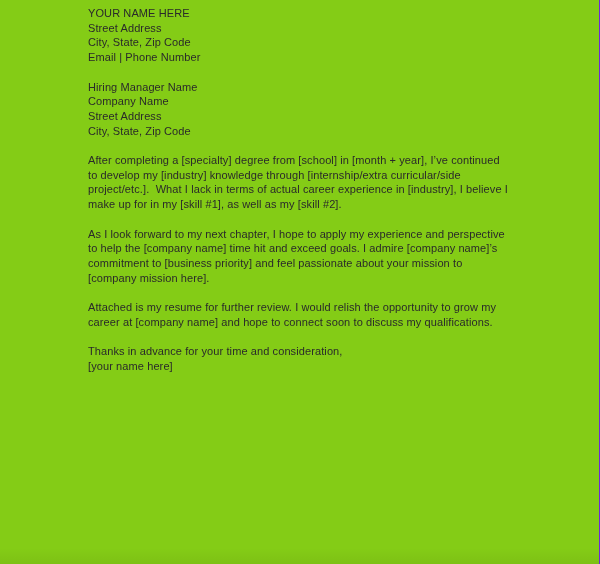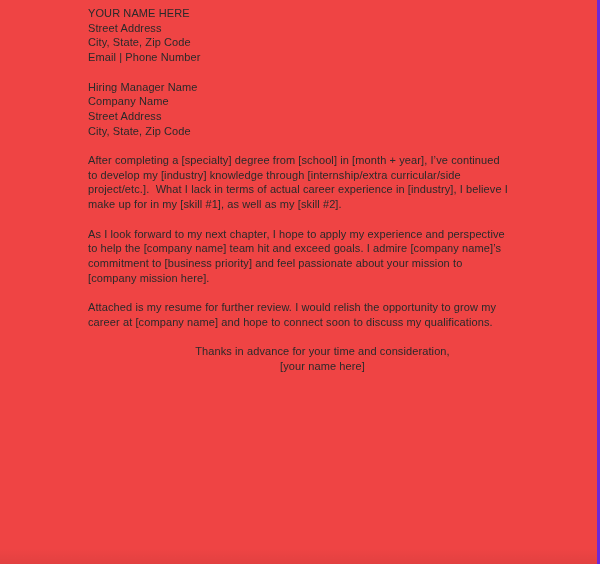--- a/index.html
+++ b/index.html
@@ -4,43 +4,42 @@
 <style>
   html, body {
     margin: 0;
     padding: 0;
     background: #ffffff;
   }
   .page {
     position: relative;
     width: 600px;
     height: 564px;
-    background: #ef4444;
-    border-right: 3px solid #6d28d9;
+    background: #84cc16;
+    border-right: 1px solid #6d28d9;
     box-sizing: border-box;
     overflow: hidden;
     font-family: "Liberation Sans", "DejaVu Sans", sans-serif;
     font-size: 11px;
     line-height: 14.7px;
     color: #2a2a2a;
     letter-spacing: 0.1px;
   }
   .letter-body {
     position: absolute;
     top: 6px;
     left: 88px;
     right: 40px;
   }
   .block {
     white-space: pre-wrap;
     margin: 0 0 14.7px 0;
   }
   .block:last-child {
     margin-bottom: 0;
-    text-align: center;
   }
   .page-bottom-edge {
     position: absolute;
     left: 0;
     right: 0;
     bottom: 0;
     height: 16px;
     background: linear-gradient(to bottom, rgba(0,0,0,0) 0%, rgba(0,0,0,0.055) 100%);
     pointer-events: none;
   }
@@ -56,21 +55,21 @@
 Email | Phone Number</div>
     <div class="block">Hiring Manager Name
 Company Name
 Street Address
 City, State, Zip Code</div>
     <div class="block">After completing a [specialty] degree from [school] in [month + year], I’ve continued
 to develop my [industry] knowledge through [internship/extra curricular/side
 project/etc.].  What I lack in terms of actual career experience in [industry], I believe I
 make up for in my [skill #1], as well as my [skill #2].</div>
     <div class="block">As I look forward to my next chapter, I hope to apply my experience and perspective
-to help the [company name] team hit and exceed goals. I admire [company name]’s
+to help the [company name] time hit and exceed goals. I admire [company name]’s
 commitment to [business priority] and feel passionate about your mission to
 [company mission here].</div>
     <div class="block">Attached is my resume for further review. I would relish the opportunity to grow my
 career at [company name] and hope to connect soon to discuss my qualifications.</div>
     <div class="block">Thanks in advance for your time and consideration,
 [your name here]</div>
   </div>
   <div class="page-bottom-edge"></div>
 </div>
 

